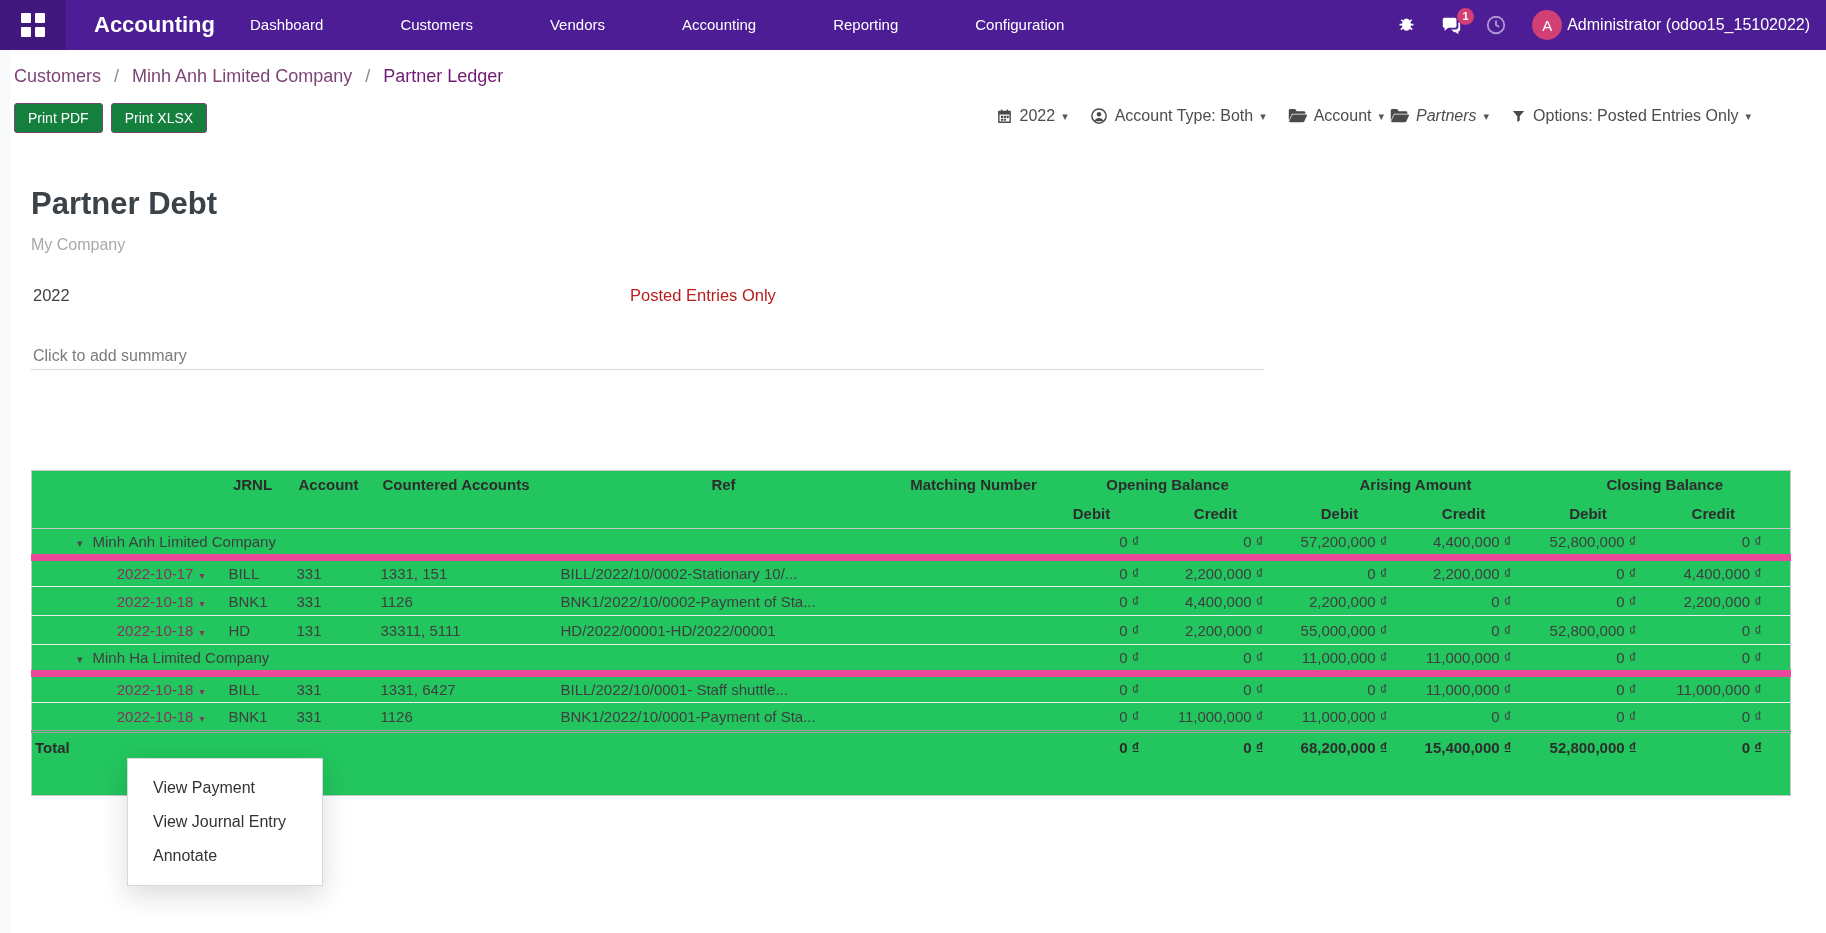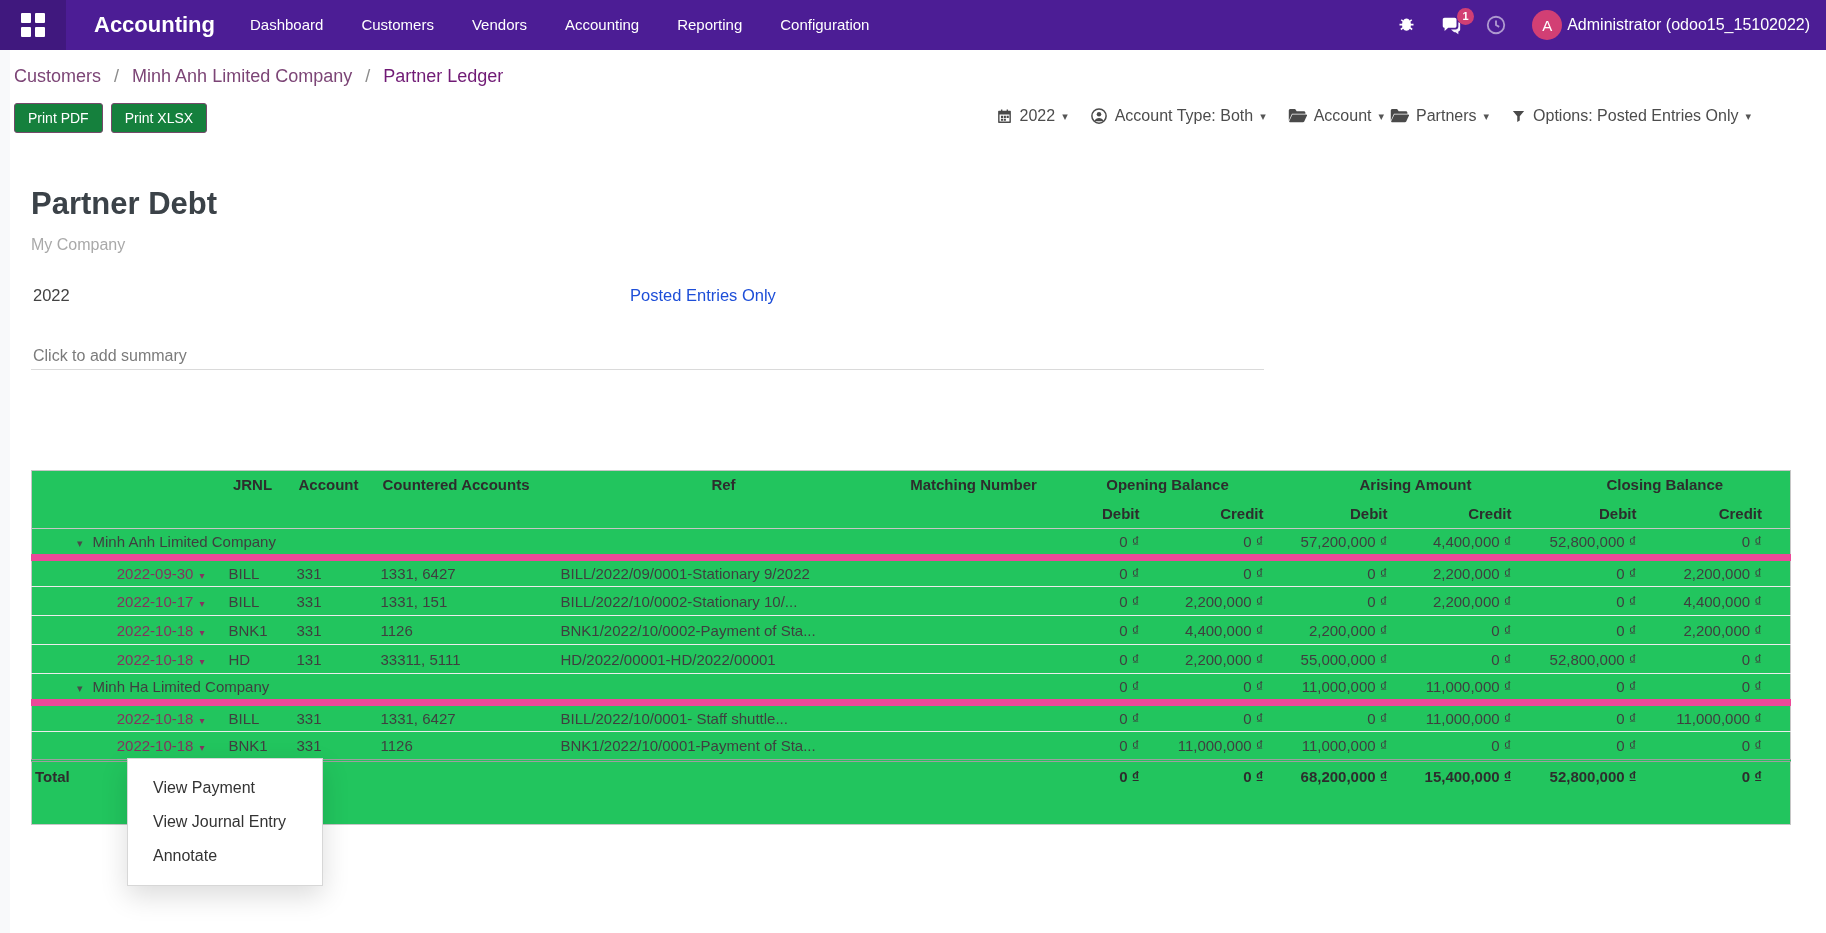--- a/index.html
+++ b/index.html
@@ -12,21 +12,21 @@
   }
   
   .navbar {
     position:absolute; top:0; left:0; width:1826px; height:50px;
     background:#4c1d95; color:#fff; display:flex; align-items:center; z-index:60;
   }
   .apps-btn { width:66px; height:50px; background:rgba(0,0,0,.15); display:flex; align-items:center; justify-content:center; cursor:pointer; }
   .grid-icon { display:grid; grid-template-columns:10px 10px; grid-gap:4px; }
   .grid-icon div { width:10px; height:10px; background:#fff; border-radius:1px; }
   .brand { font-size:22px; font-weight:bold; margin:0 16px 0 28px; white-space:nowrap; cursor:pointer; }
-  .nav-menu { display:flex; align-items:flex-start; height:50px; }
+  .nav-menu { display:flex; align-items:flex-start; height:50px;gap:39px; }
   .nav-menu .nav-item { padding:0 19px; font-size:15px; line-height:50px; cursor:pointer; white-space:nowrap; }
   .nav-right { margin-left:auto; display:flex; align-items:center; padding-right:16px; }
   .icon-btn { position:relative; padding:0 11px; display:flex; align-items:center; cursor:pointer; height:50px; }
   .badge {
     position:absolute; top:8px; right:0px; background:#d23f74; color:#fff;
     border-radius:9px; min-width:17px; height:17px; font-size:11px; line-height:17px;
     text-align:center; padding:0 4px; font-weight:bold;
   }
   .user-btn { display:flex; align-items:center; margin-left:14px; cursor:pointer; }
   .avatar { width:30px; height:30px; border-radius:50%; background:#d23f74; color:#fff; display:flex; align-items:center; justify-content:center; font-size:15px; }
@@ -41,43 +41,43 @@
   .breadcrumb .sep { color:#8b8b8b; margin:0 8px; }
   .breadcrumb .current { color:#701a75; }
   .btn-row { position:absolute; left:14px; top:103px; display:flex; z-index:10; }
   .btn {
     background:#15803d; color:#fff; border:1px solid #74496a; border-radius:3px;
     font-size:14px; padding:6px 13px; margin-right:8px; cursor:pointer;
     font-family:inherit;
   }
   .filters { position:absolute; top:107px; right:75px; display:flex; align-items:center; z-index:10; font-size:16px; color:#4c4c4c; }
   .filter-item { display:flex; align-items:center; margin-left:22px; cursor:pointer; white-space:nowrap; }
-  .filter-item.tight { margin-left:6px; }
+  .filter-item.tight { margin-left:6px;font-style:italic; }
   .filter-item .f-icon { margin-right:7px; display:flex; align-items:center; }
   .caret { font-size:11px; color:#555; margin-left:7px; }
 
   
   .report-title { position:absolute; left:31px; top:186px; font-size:31px; font-weight:bold; color:#3b4248; }
   .report-company { position:absolute; left:31px; top:236px; font-size:16px; color:#a9a9a9; }
   .meta-period { position:absolute; left:33px; top:286px; font-size:16.5px; color:#424242; }
-  .meta-posted { position:absolute; left:630px; top:286px; font-size:16.5px; color:#1d4ed8; }
+  .meta-posted { position:absolute; left:630px; top:286px; font-size:16.5px; color:#b91c1c; }
   .summary {
     position:absolute; left:31px; top:342px; width:1233px; height:28px;
     border:none; border-bottom:1px solid #dadada; outline:none;
     font-size:16px; color:#555; font-family:inherit; background:transparent;
   }
   .summary::placeholder { color:#7b7b7b; }
 
   
   .ledger-wrap { position:absolute; left:31px; top:470px; z-index:5; }
   table.ledger { border-collapse:collapse; table-layout:fixed; width:1759px; font-size:15px; color:#3f3f3f; background:#22c55e; border:1px solid #c6c6c6; }
   table.ledger th { font-weight:bold; color:#2d2d2d; padding:0; }
   .hrow1 th { height:28px; vertical-align:middle; }
   .hrow2 th { height:30px; vertical-align:middle; border-bottom:1px solid #c6c6c6; }
-  .amount-h { text-align:right; padding-right:28px !important; }
+  .amount-h { text-align:center; padding-right:28px !important; }
   td { height:29px; padding:0; border-bottom:1px solid #ececec; vertical-align:middle; }
   td.amt { text-align:right; padding-right:28px; }
   tr.group-row td { border-top:1px solid #d2d2d2; border-bottom:7px solid #ec4899; }
   td.group-name { padding-left:45px; color:#3f3f3f; }
   .tree-caret { color:#4a4a4a; font-size:11px; margin-right:10px; }
   td.date-cell { text-align:right; padding-right:12px; white-space:nowrap; }
   .date-link { color:#85335f; cursor:pointer; }
   .date-caret { color:#85335f; font-size:10px; margin-left:6px; }
   td.c-jrnl { padding-left:12px; }
   td.c-account { padding-left:8px; }
@@ -267,34 +267,20 @@
         <tr class="group-row">
           <td class="group-name" colspan="6"><span class="tree-caret">▾</span><span>Minh Anh Limited Company</span></td>
           <td class="amt">0 ₫</td>
           <td class="amt">0 ₫</td>
           <td class="amt">57,200,000 ₫</td>
           <td class="amt">4,400,000 ₫</td>
           <td class="amt">52,800,000 ₫</td>
           <td class="amt">0 ₫</td>
         </tr>
         <tr class="line-row">
-          <td class="date-cell"><span class="date-link">2022-09-30</span><span class="date-caret">▾</span></td>
-          <td class="c-jrnl">BILL</td>
-          <td class="c-account">331</td>
-          <td class="c-countered">1331, 6427</td>
-          <td class="c-ref">BILL/2022/09/0001-Stationary 9/2022</td>
-          <td></td>
-          <td class="amt">0 ₫</td>
-          <td class="amt">0 ₫</td>
-          <td class="amt">0 ₫</td>
-          <td class="amt">2,200,000 ₫</td>
-          <td class="amt">0 ₫</td>
-          <td class="amt">2,200,000 ₫</td>
-        </tr>
-        <tr class="line-row">
           <td class="date-cell"><span class="date-link">2022-10-17</span><span class="date-caret">▾</span></td>
           <td class="c-jrnl">BILL</td>
           <td class="c-account">331</td>
           <td class="c-countered">1331, 151</td>
           <td class="c-ref">BILL/2022/10/0002-Stationary 10/...</td>
           <td></td>
           <td class="amt">0 ₫</td>
           <td class="amt">2,200,000 ₫</td>
           <td class="amt">0 ₫</td>
           <td class="amt">2,200,000 ₫</td>

